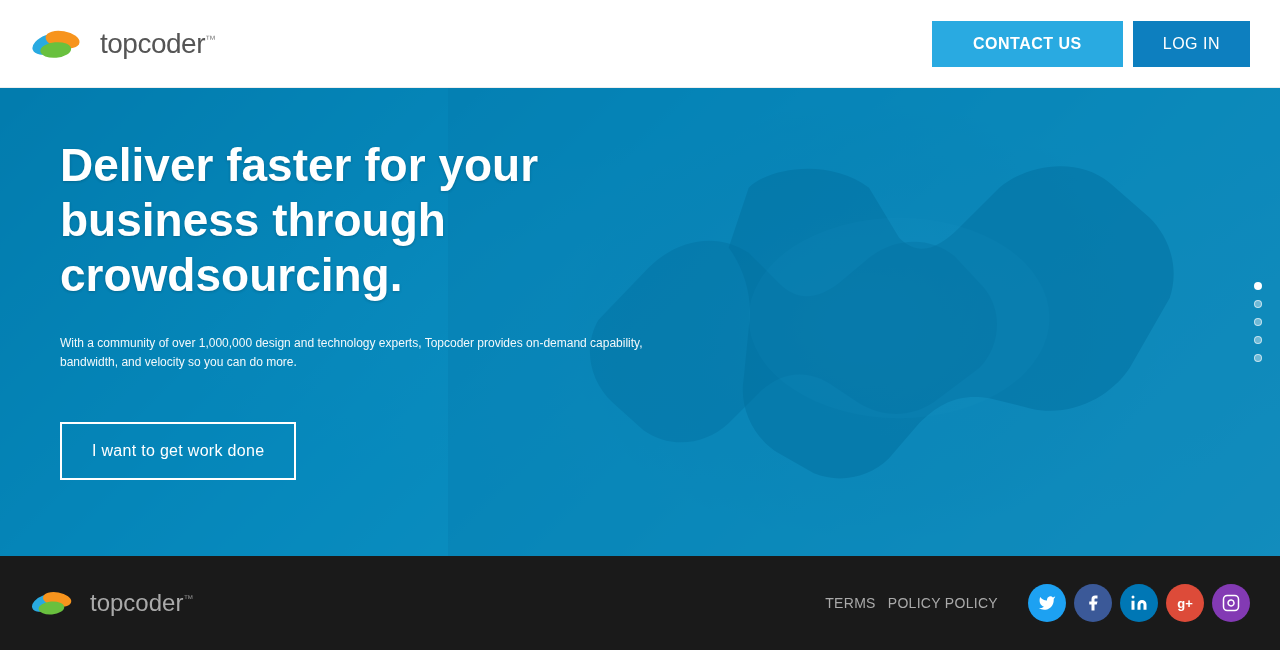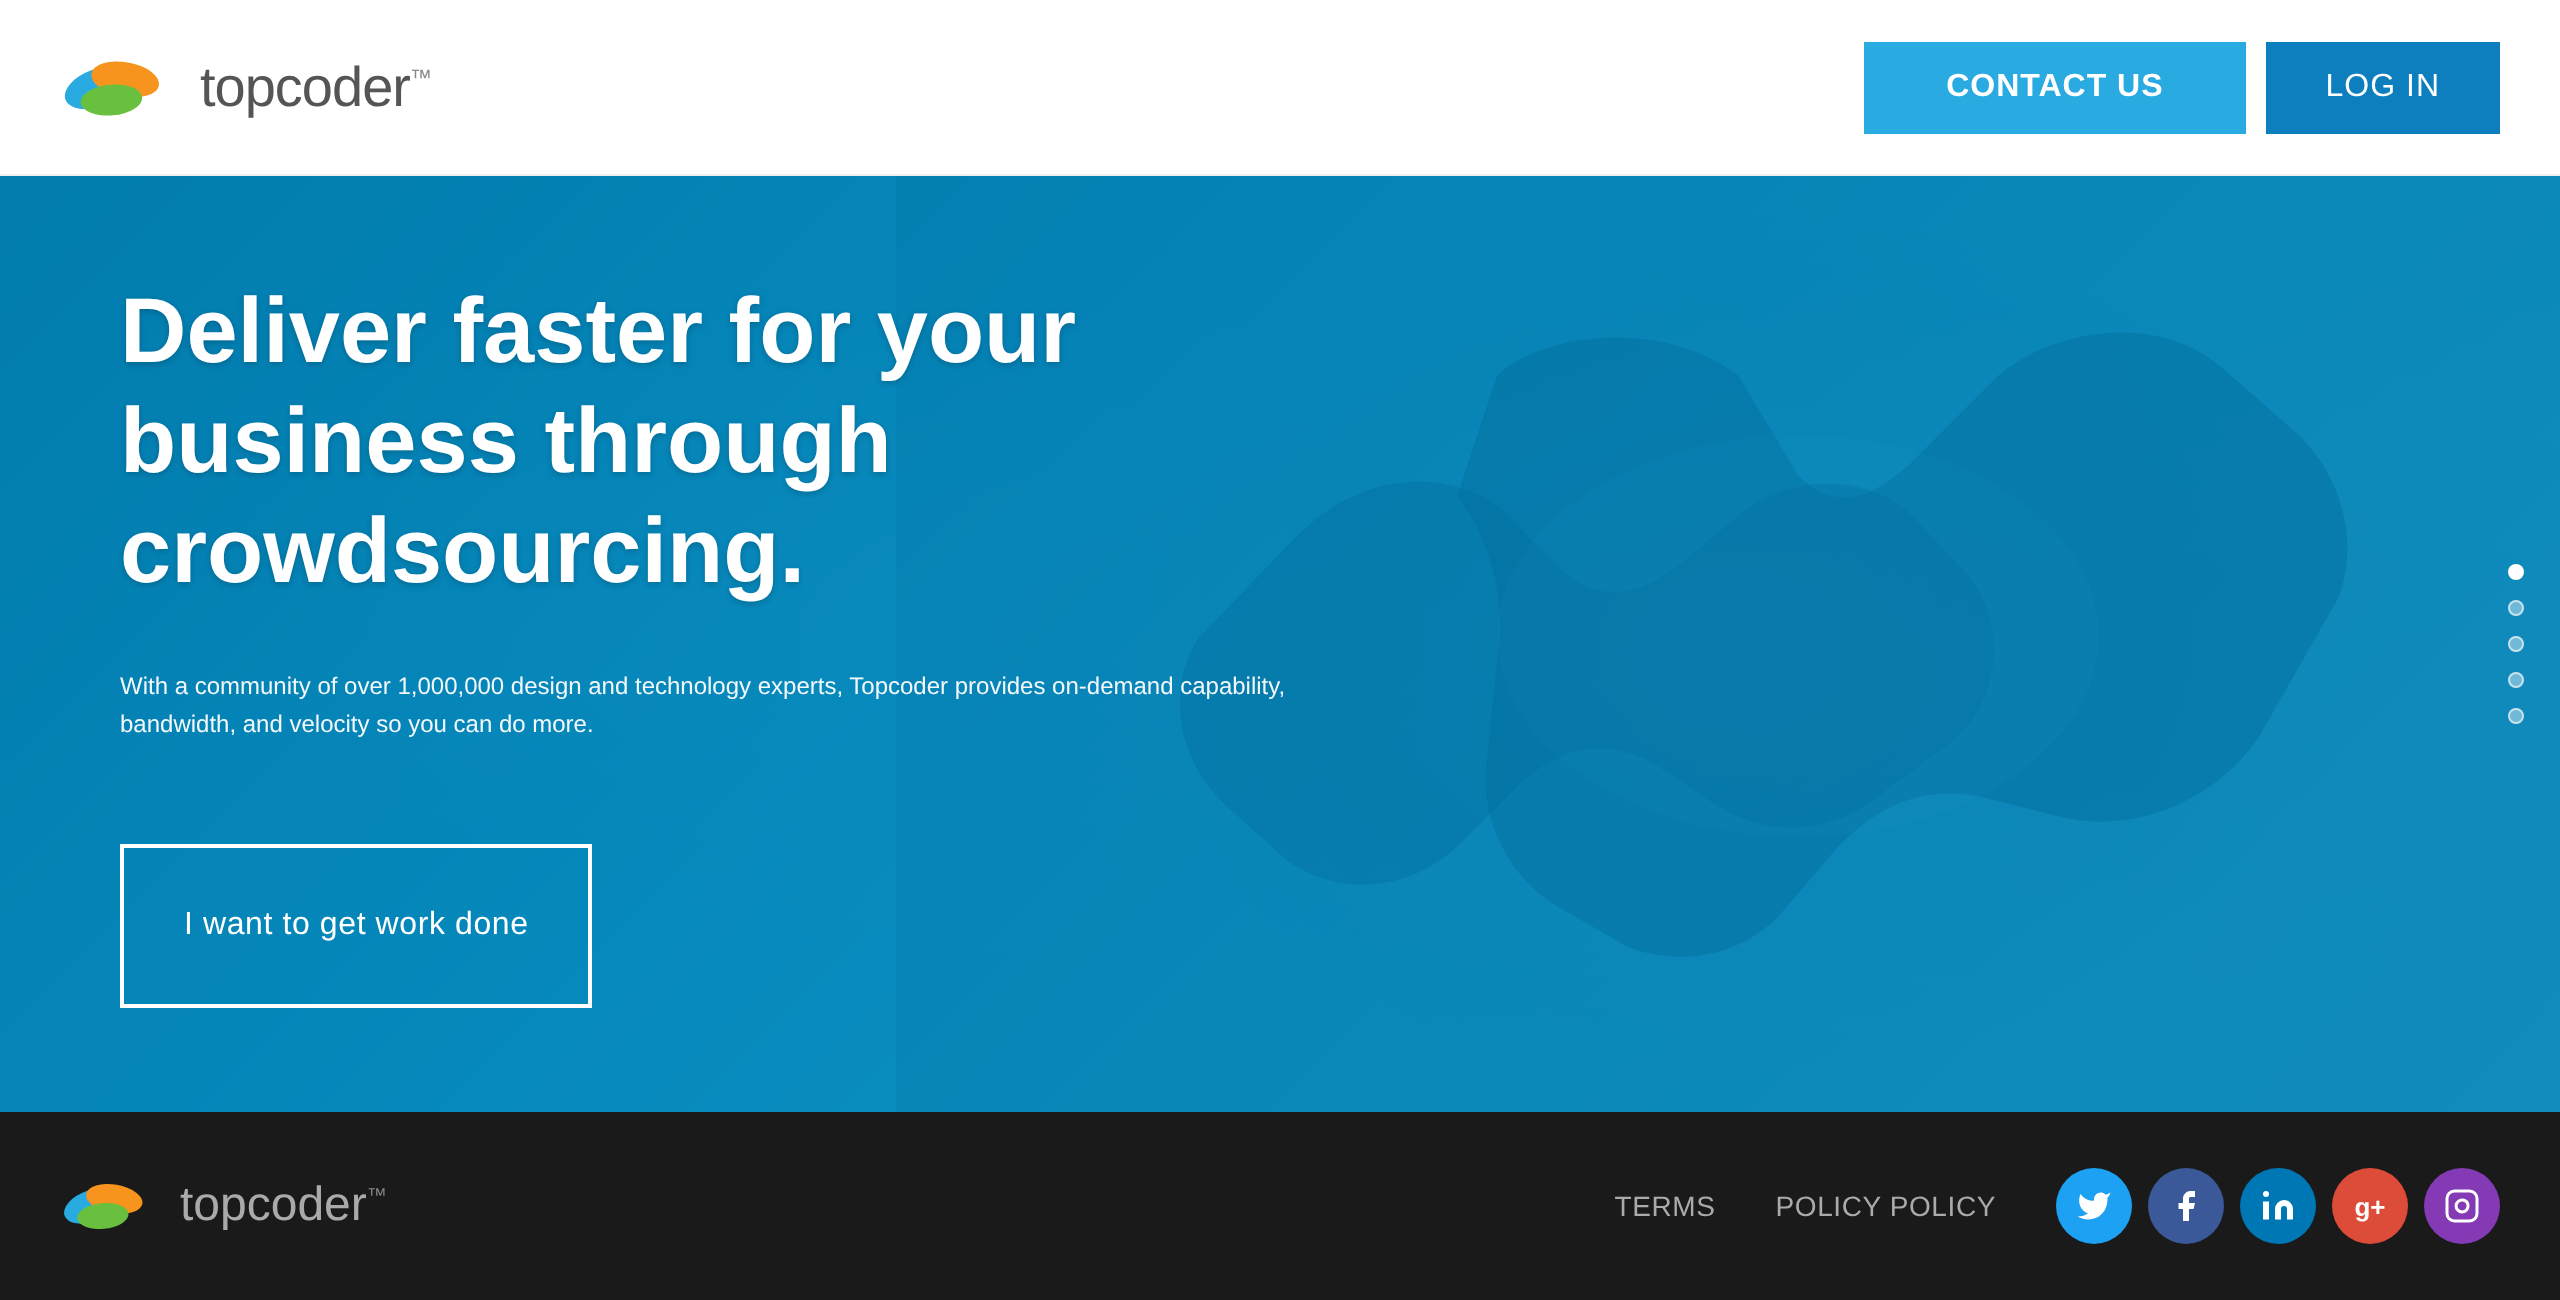--- a/index.html
+++ b/index.html
@@ -120,21 +120,21 @@
       opacity: 0.95;
     }
     .hero-buttons {
       display: flex;
       gap: 20px;
     }
     .btn-hero {
       background: transparent;
       border: 2px solid #fff;
       color: #fff;
-      padding: 30px 30px;
+      padding: 18px 30px;
       font-size: 16px;
       cursor: pointer;
       letter-spacing: 0.3px;
     }
 
     
     .slide-dots {
       position: absolute;
       right: 18px;
       top: 50%;
@@ -170,21 +170,21 @@
       gap: 10px;
     }
     .footer-logo-text {
       font-size: 24px;
       color: #aaa;
       font-weight: 300;
     }
     .footer-links {
       display: flex;
       align-items: flex-end;
-      gap: 30px;
+      gap: 12px;
     }
     .footer-link {
       color: #aaa;
       font-size: 14px;
       text-decoration: none;
       letter-spacing: 0.3px;
     }
     .social-icons {
       display: flex;
       gap: 8px;

